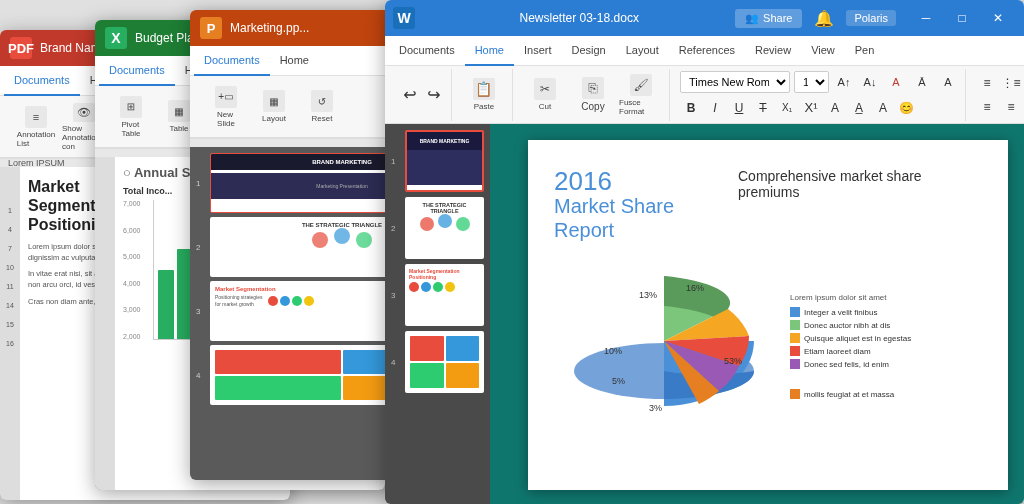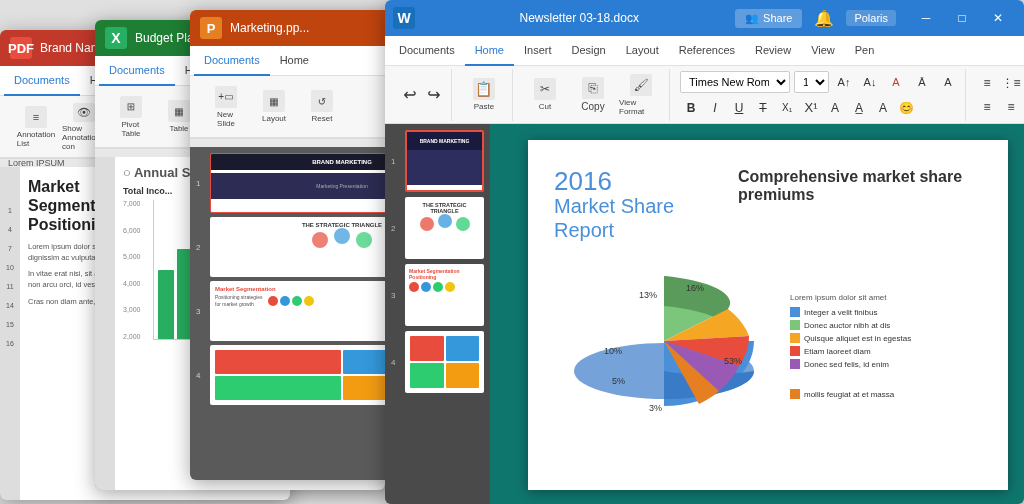--- a/index.html
+++ b/index.html
@@ -495,21 +495,21 @@
       <div class="ribbon-btn">
         <div class="ribbon-icon" style="background:#e8e8e8;font-size:12px;">✂</div>
         <span style="font-size:8px;">Cut</span>
       </div>
       <div class="ribbon-btn">
         <div class="ribbon-icon" style="background:#e8e8e8;font-size:12px;">⎘</div>
         <span style="font-size:10px;">Copy</span>
       </div>
       <div class="ribbon-btn">
         <div class="ribbon-icon" style="background:#e8e8e8;font-size:12px;">🖌</div>
-        <span style="font-size:8px;">View Format</span>
+        <span style="font-size:8px;">Fusce Format</span>
       </div>
     </div>
 
     <div class="ribbon-group" style="flex-direction:column;align-items:flex-start;justify-content:center;gap:4px;">
       <div style="display:flex;gap:4px;align-items:center;">
         <select class="format-select" style="width:110px;">
           <option>Times New Roman</option>
         </select>
         <select class="format-select" style="width:35px;">
           <option>10</option>
@@ -607,21 +607,21 @@
 
         <div style="display:flex;gap:14px;margin-bottom:14px;">
           <div style="flex:0 0 170px;">
             <div style="font-size:26px;color:#4a90d9;font-weight:300;line-height:1;">2016</div>
             <div style="font-size:20px;color:#4a90d9;font-weight:300;line-height:1.2;">
               <span>Market Share</span><br>
               <span>Report</span>
             </div>
           </div>
           <div style="flex:1;">
-            <div style="font-size:16px;font-weight:700;color:#333;margin-bottom:4px;">Comprehensive market share premiums</div>
+            <div style="font-size:14px;font-weight:400;color:#333;margin-bottom:4px;">Comprehensive market share premiums</div>
           </div>
         </div>
 
         <div style="display:flex;gap:16px;align-items:center;">
 
           <div style="position:relative;width:220px;height:180px;flex-shrink:0;">
             <svg width="220" height="180" viewBox="0 0 220 180">
 
               <ellipse cx="110" cy="115" rx="90" ry="28" fill="#3a7bc8" opacity="0.7"></ellipse>
               <path d="M110,85 L200,85 A90,65 0 0,1 110,150 Z" fill="#4a90d9"></path>

